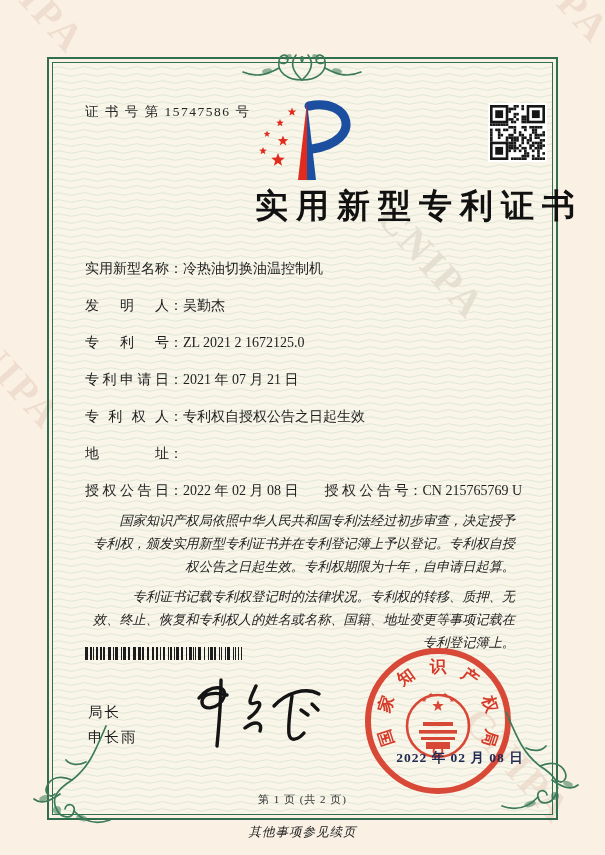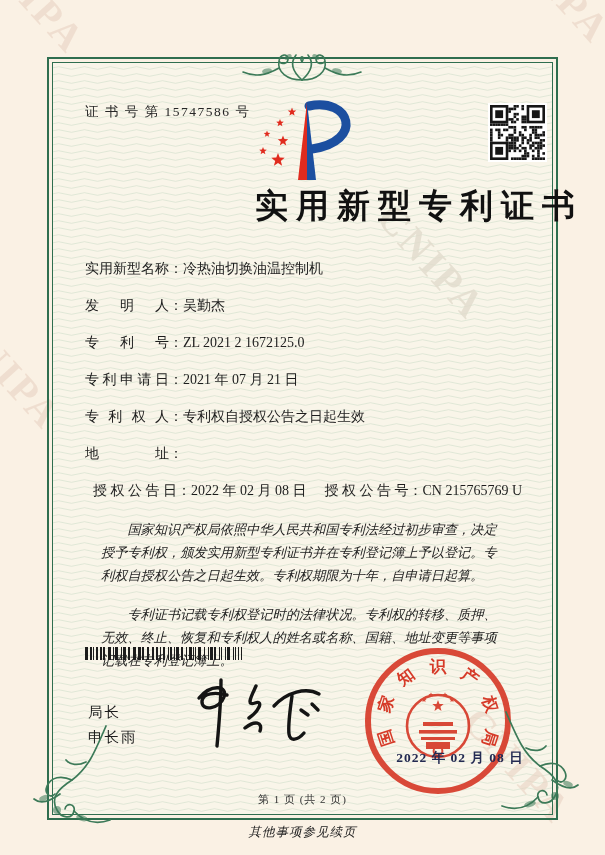--- a/index.html
+++ b/index.html
@@ -42,26 +42,26 @@
   .title{
     position:absolute; left:0; top:122px; width:100%; text-align:right;
     font-size:33px; letter-spacing:8px; color:#111; font-weight:600; text-indent:8px;padding-left:30px;
   }
   .fields{position:absolute; left:33px; top:197px; width:437px; font-size:14px;}
   .frow{display:flex; margin-bottom:17px; line-height:20px;}
   .flabel{display:inline-block; width:84px; text-align:justify; text-align-last:justify; flex:none; color:#1d1d1d;}
   .fcolon{flex:none;}
   .fvalue{flex:1;}
   .grant-row{display:flex; justify-content:space-between; margin-bottom:0;}
-  .grant-item{display:flex; line-height:20px;margin-left:8px;}
+  .grant-item{display:flex; line-height:20px;}
   .body-text{
     position:absolute; left:33px; top:440px; width:437px;
     font-size:13.2px; line-height:23px; font-style:italic; color:#222;
   }
-  .body-text p{margin:16px; text-indent:2em;}
+  .body-text p{margin:7px; text-indent:2em;text-align:right;}
   .barcode{position:absolute; left:33px; top:585px; line-height:0;}
   .officer{position:absolute; left:36px; top:638px; font-size:14.5px; line-height:25px; letter-spacing:2px;}
   .signature{position:absolute; left:130px; top:608px;}
   .seal{position:absolute; left:311px; top:584px; width:150px; height:150px;}
   .seal-date{
     position:absolute; left:328px; top:687px; width:160px; text-align:center;
     font-size:13.5px; font-weight:bold; color:#232a52; letter-spacing:1px; white-space:nowrap;
   }
   .page-no{position:absolute; left:0; top:730px; width:100%; text-align:center; font-size:11px; letter-spacing:1px; color:#333;}
   .foot-note{

